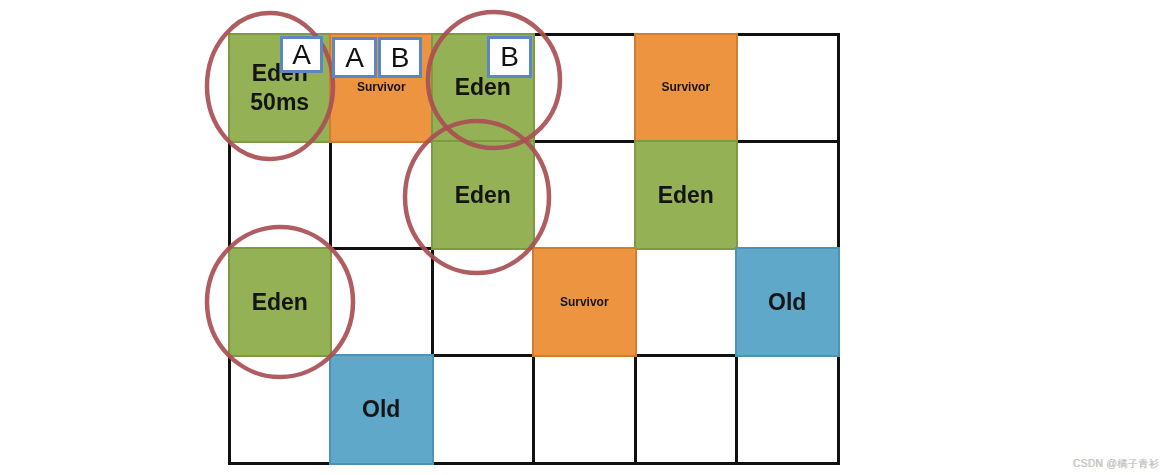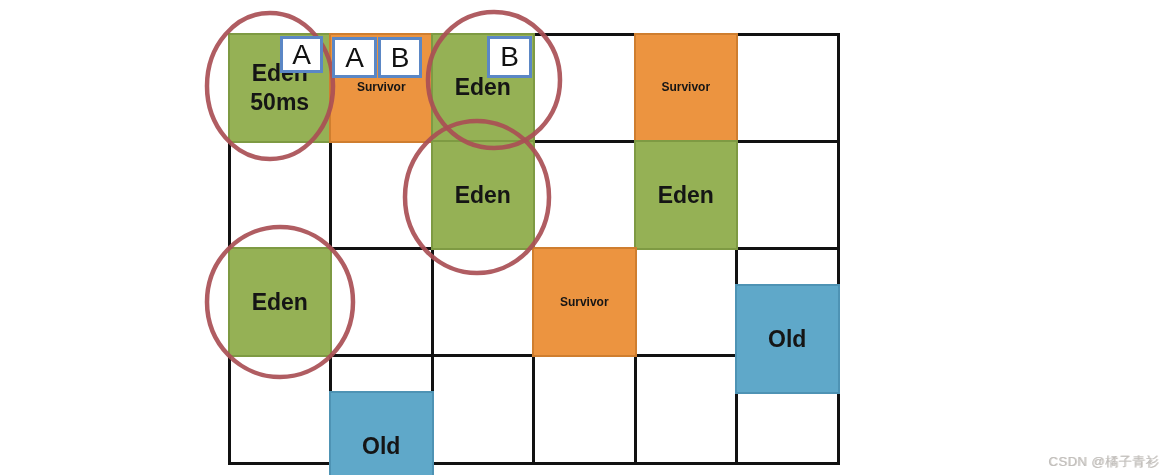--- a/index.html
+++ b/index.html
@@ -10,29 +10,29 @@
   .grid { position:absolute; }
   .gridline { position:absolute; background:#111111; }
   .cell {
     position:absolute; box-sizing:border-box;
     display:flex; align-items:center; justify-content:center;
     text-align:center; font-weight:bold; color:#151515;
     white-space:pre-line; line-height:1.25;
   }
   .cell.eden     { background:#95b155; border:2px solid #7e9a43; font-size:23px; }
   .cell.survivor { background:#ec9440; border:2px solid #cf7e2f; font-size:12px; }
-  .cell.old     { background:#5fa8c9; border:2px solid #4e93b4; font-size:23px;margin-top:37px; }
+  .cell.old     { background:#5fa8c9; border:2px solid #4e93b4; font-size:23px; }
   .badge {
     position:absolute; box-sizing:border-box; background:#ffffff;
     border:3px solid #5b87c5; display:flex; align-items:center; justify-content:center;
     font-size:28px; color:#111111;
   }
   .circles-overlay { position:absolute; left:0; top:0; pointer-events:none; }
   .watermark {
-    position:absolute; right:3px; bottom:4px; font-size:13px;
+    position:absolute; right:3px; bottom:4px; font-size:10px;
     color:#c2bfbc; letter-spacing:0.5px; text-shadow:1px 0 0 #d8d5d1;
   }
 </style>
 </head>
 <body>
 
 <div class="canvas">
   <div class="grid" id="grid" style="left: 229px; top: 34px; width: 612px; height: 432px;">
       <div class="gridline" style="left: -1.5px; top: -1.5px; width: 3px; height: 432px;"></div>
       <div class="gridline" style="left: 100px; top: -1.5px; width: 3px; height: 432px;"></div>

